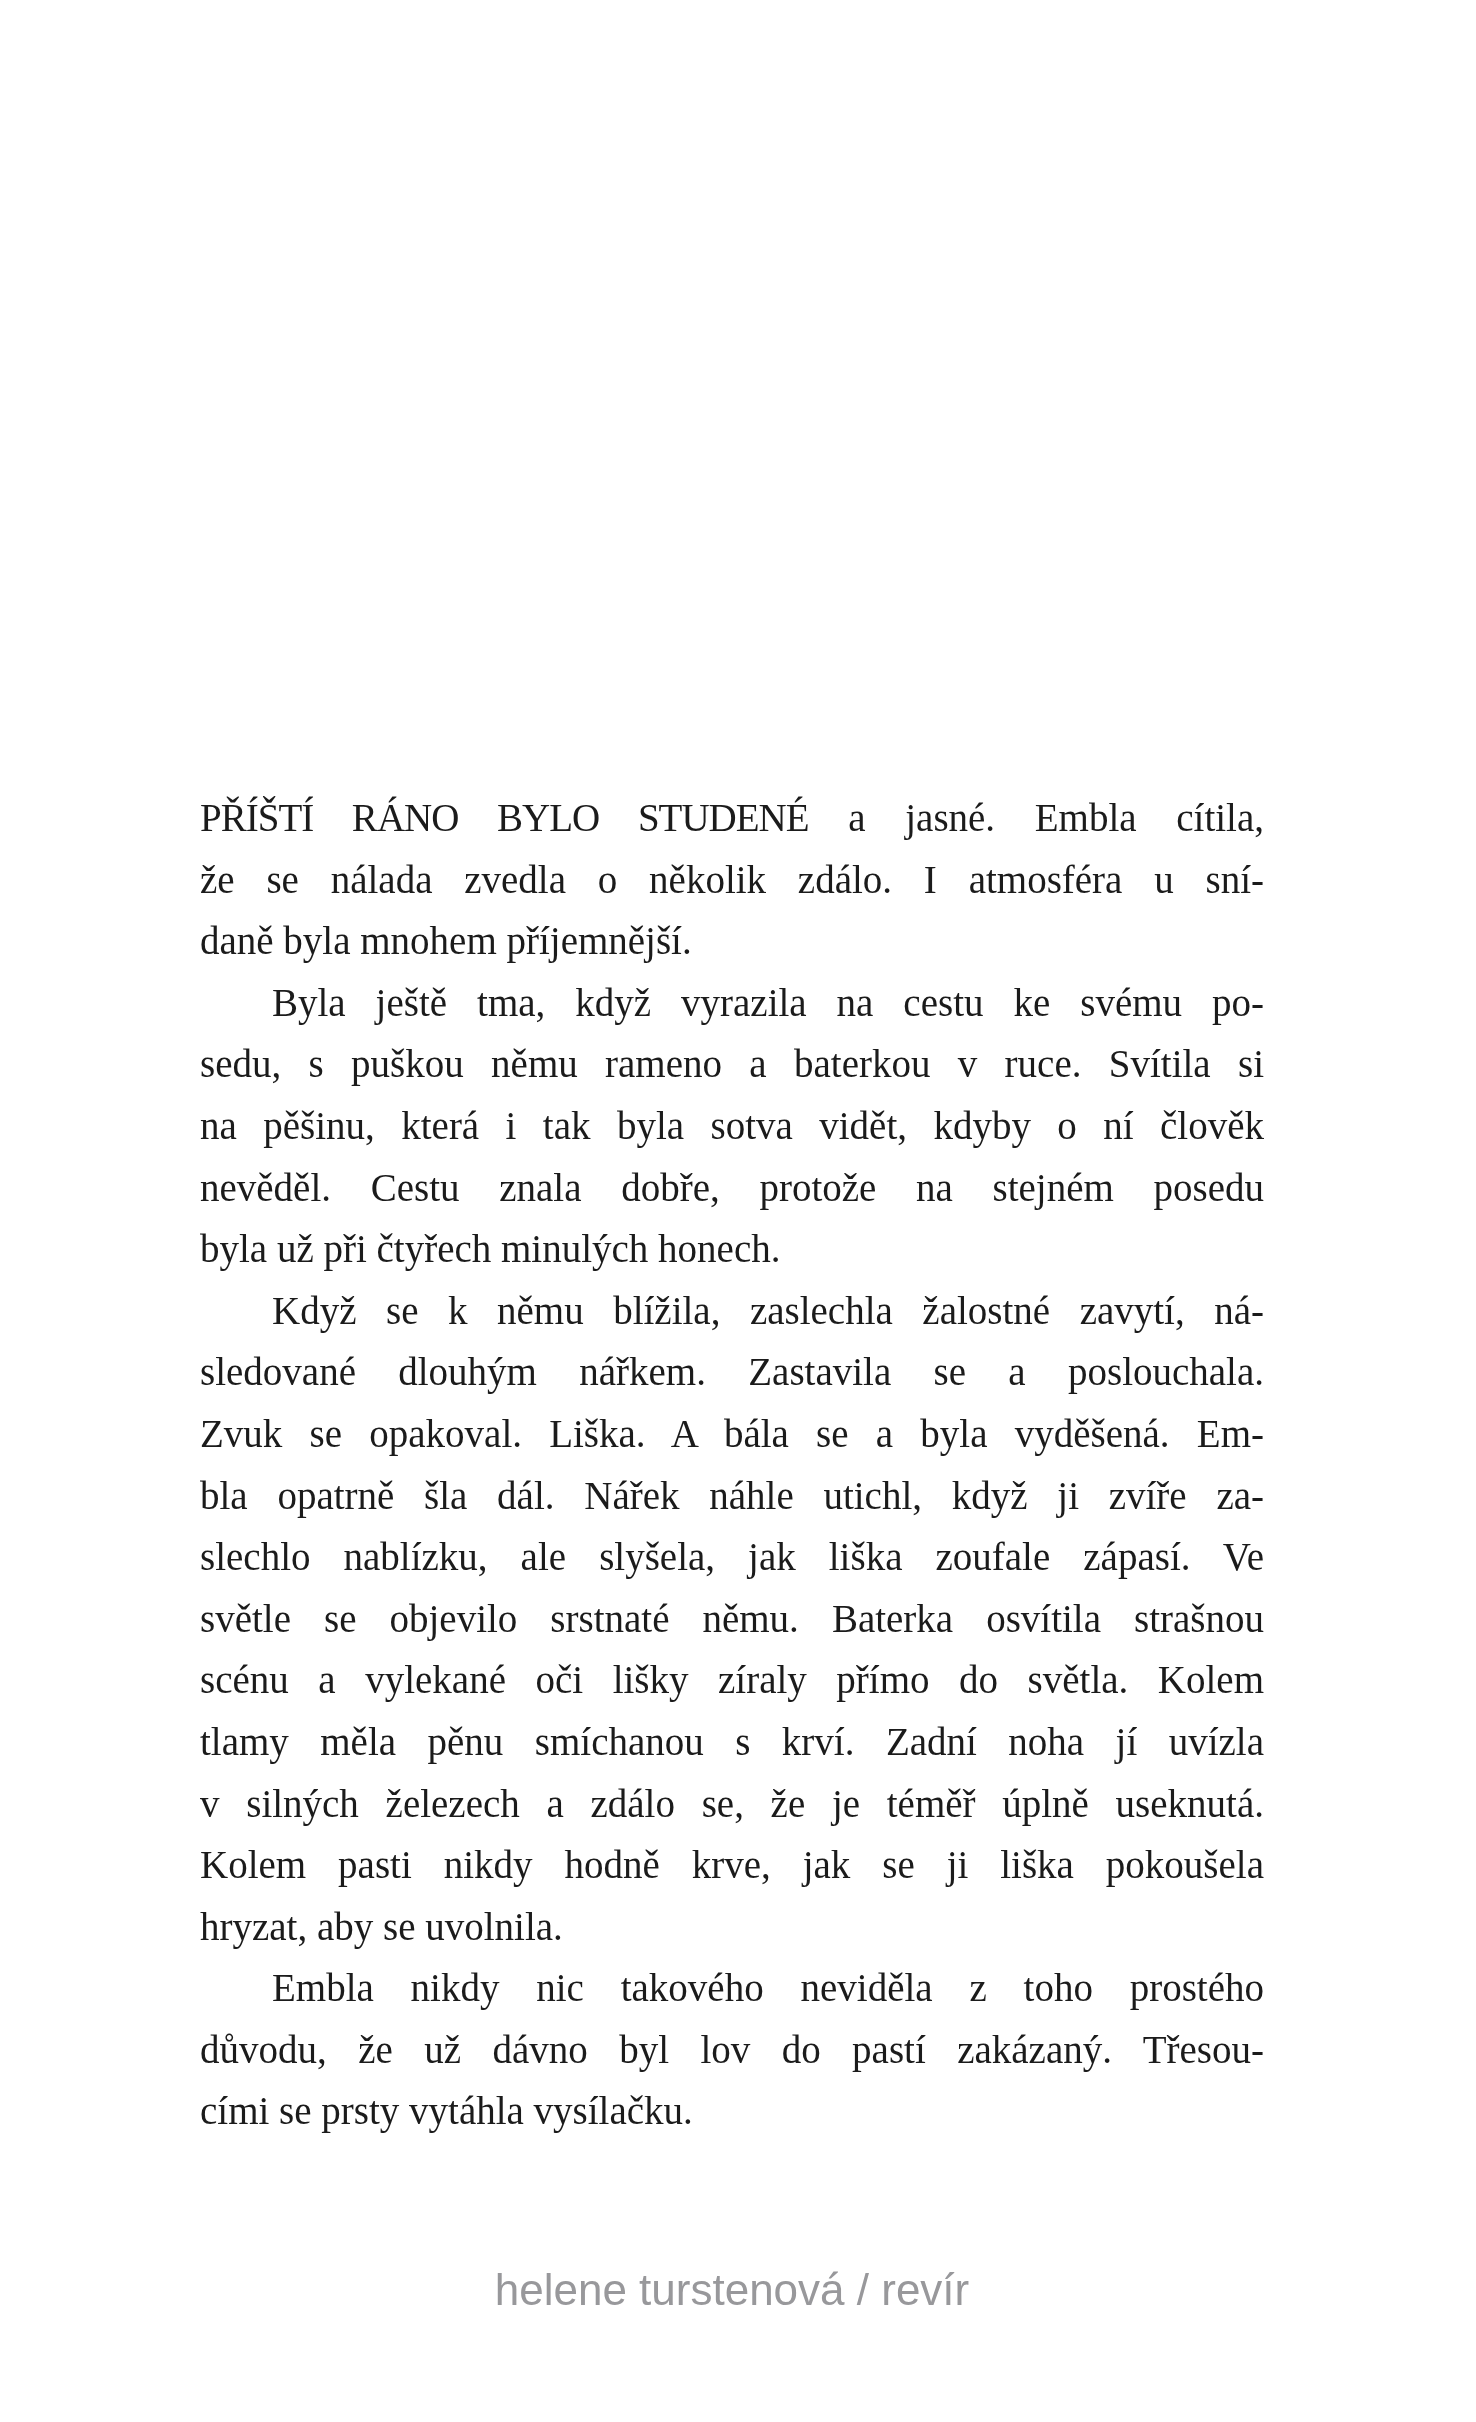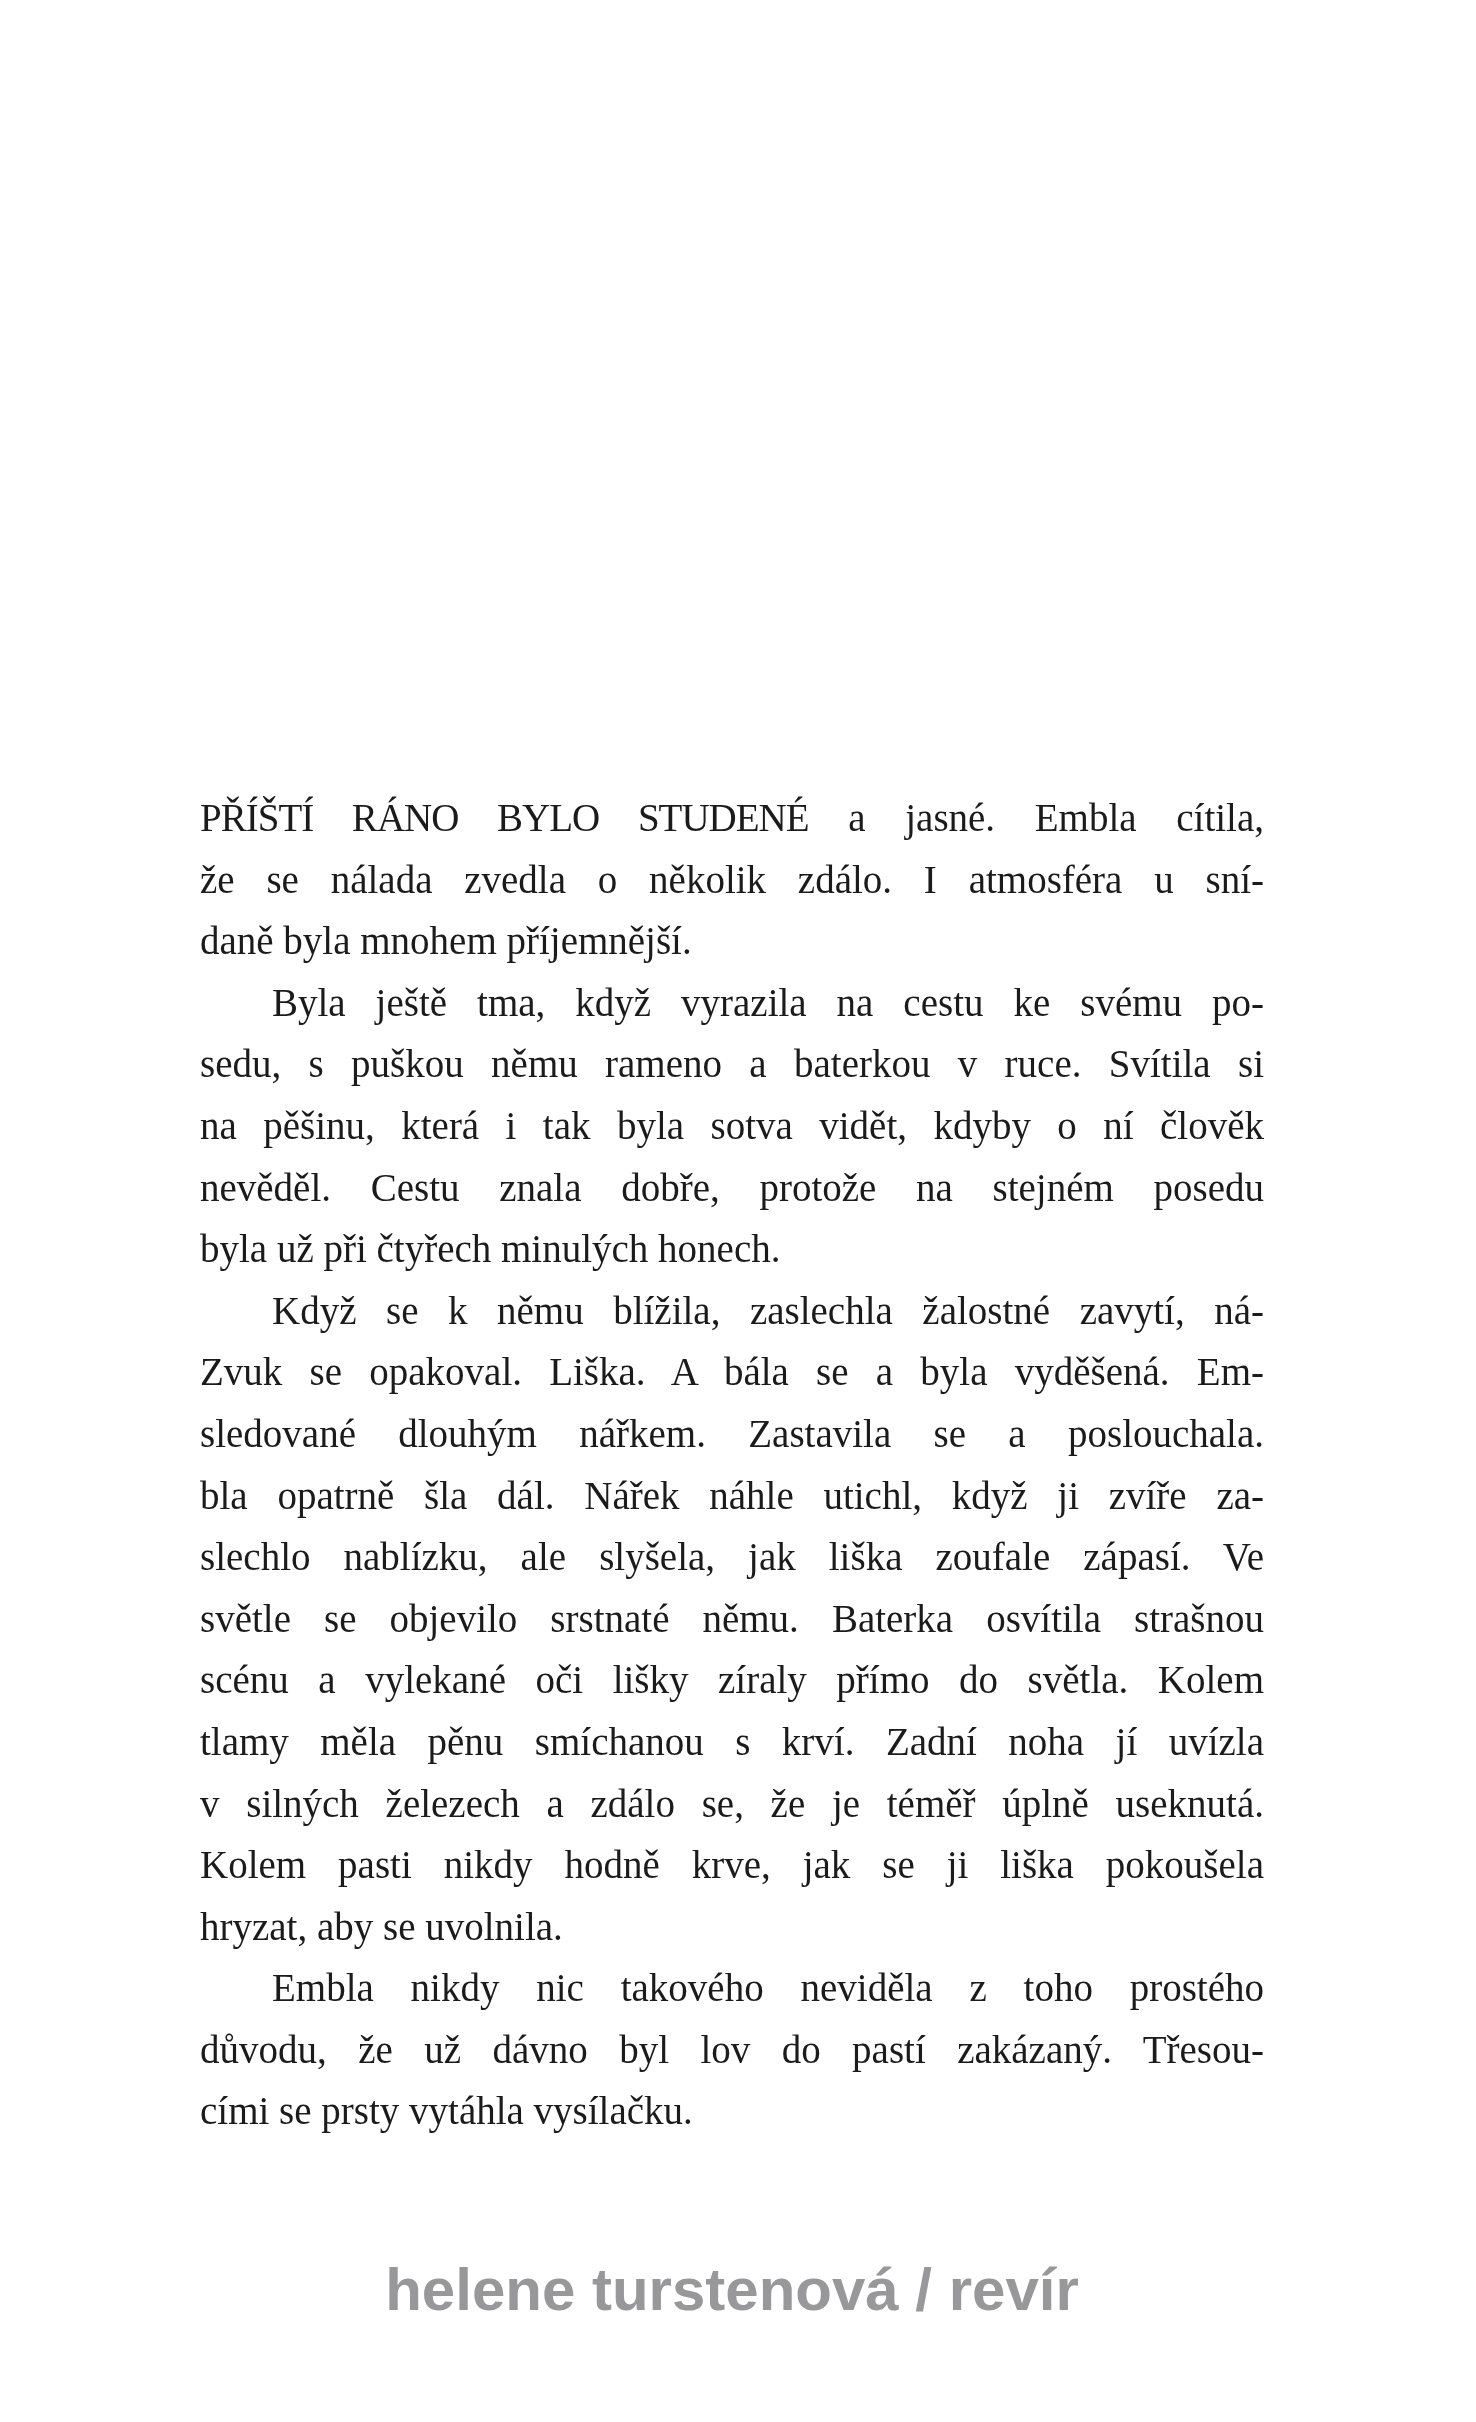--- a/index.html
+++ b/index.html
@@ -39,42 +39,42 @@
   .caps {
     letter-spacing: -1px;
   }
   .running-footer {
     position: absolute;
     left: 200px;
     top: 2266px;
     width: 1064px;
     text-align: center;
     font-family: "Liberation Sans", sans-serif;
-    font-weight: bold;
-    font-size: 60px;
+    font-weight: normal;
+    font-size: 44px;
     line-height: 48px;
     color: #98989b;
   }
 </style>
 </head>
 <body>
 
 <div class="page" style="background: rgb(255, 255, 255);">
   <main class="text-block" id="text-block" style="color: rgb(27, 27, 27);">
       <div class="line"><span class="caps">PŘÍŠTÍ RÁNO BYLO STUDENÉ</span> a jasné. Embla cítila,</div>
       <div class="line">že se nálada zvedla o několik zdálo. I atmosféra u sní-</div>
       <div class="line para-end">daně byla mnohem příjemnější.</div>
       <div class="line indent">Byla ještě tma, když vyrazila na cestu ke svému po-</div>
       <div class="line">sedu, s puškou němu rameno a baterkou v ruce. Svítila si</div>
       <div class="line">na pěšinu, která i tak byla sotva vidět, kdyby o ní člověk</div>
       <div class="line">nevěděl. Cestu znala dobře, protože na stejném posedu</div>
       <div class="line para-end">byla už při čtyřech minulých honech.</div>
       <div class="line indent">Když se k němu blížila, zaslechla žalostné zavytí, ná-</div>
+      <div class="line">sledované dlouhým nářkem. Zastavila se a poslouchala.</div>
       <div class="line">Zvuk se opakoval. Liška. A bála se a byla vyděšená. Em-</div>
-      <div class="line">sledované dlouhým nářkem. Zastavila se a poslouchala.</div>
       <div class="line">bla opatrně šla dál. Nářek náhle utichl, když ji zvíře za-</div>
       <div class="line">slechlo nablízku, ale slyšela, jak liška zoufale zápasí. Ve</div>
       <div class="line">světle se objevilo srstnaté němu. Baterka osvítila strašnou</div>
       <div class="line">scénu a vylekané oči lišky zíraly přímo do světla. Kolem</div>
       <div class="line">tlamy měla pěnu smíchanou s krví. Zadní noha jí uvízla</div>
       <div class="line">v silných železech a zdálo se, že je téměř úplně useknutá.</div>
       <div class="line">Kolem pasti nikdy hodně krve, jak se ji liška pokoušela</div>
       <div class="line para-end">hryzat, aby se uvolnila.</div>
       <div class="line indent">Embla nikdy nic takového neviděla z toho prostého</div>
       <div class="line">důvodu, že už dávno byl lov do pastí zakázaný. Třesou-</div>

